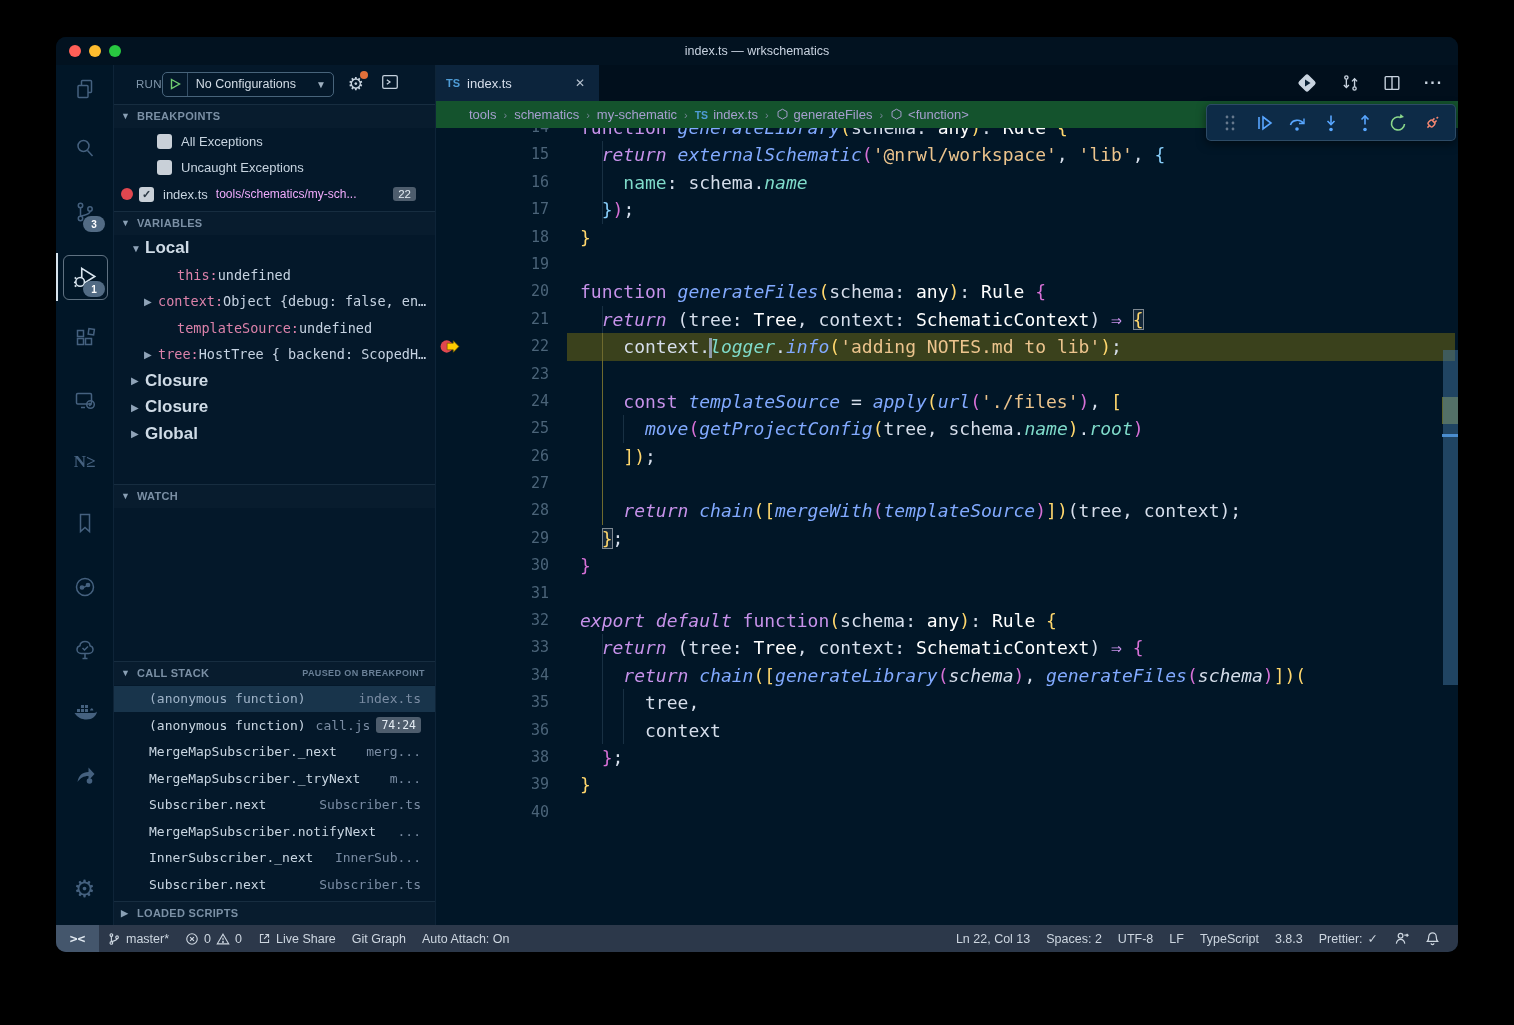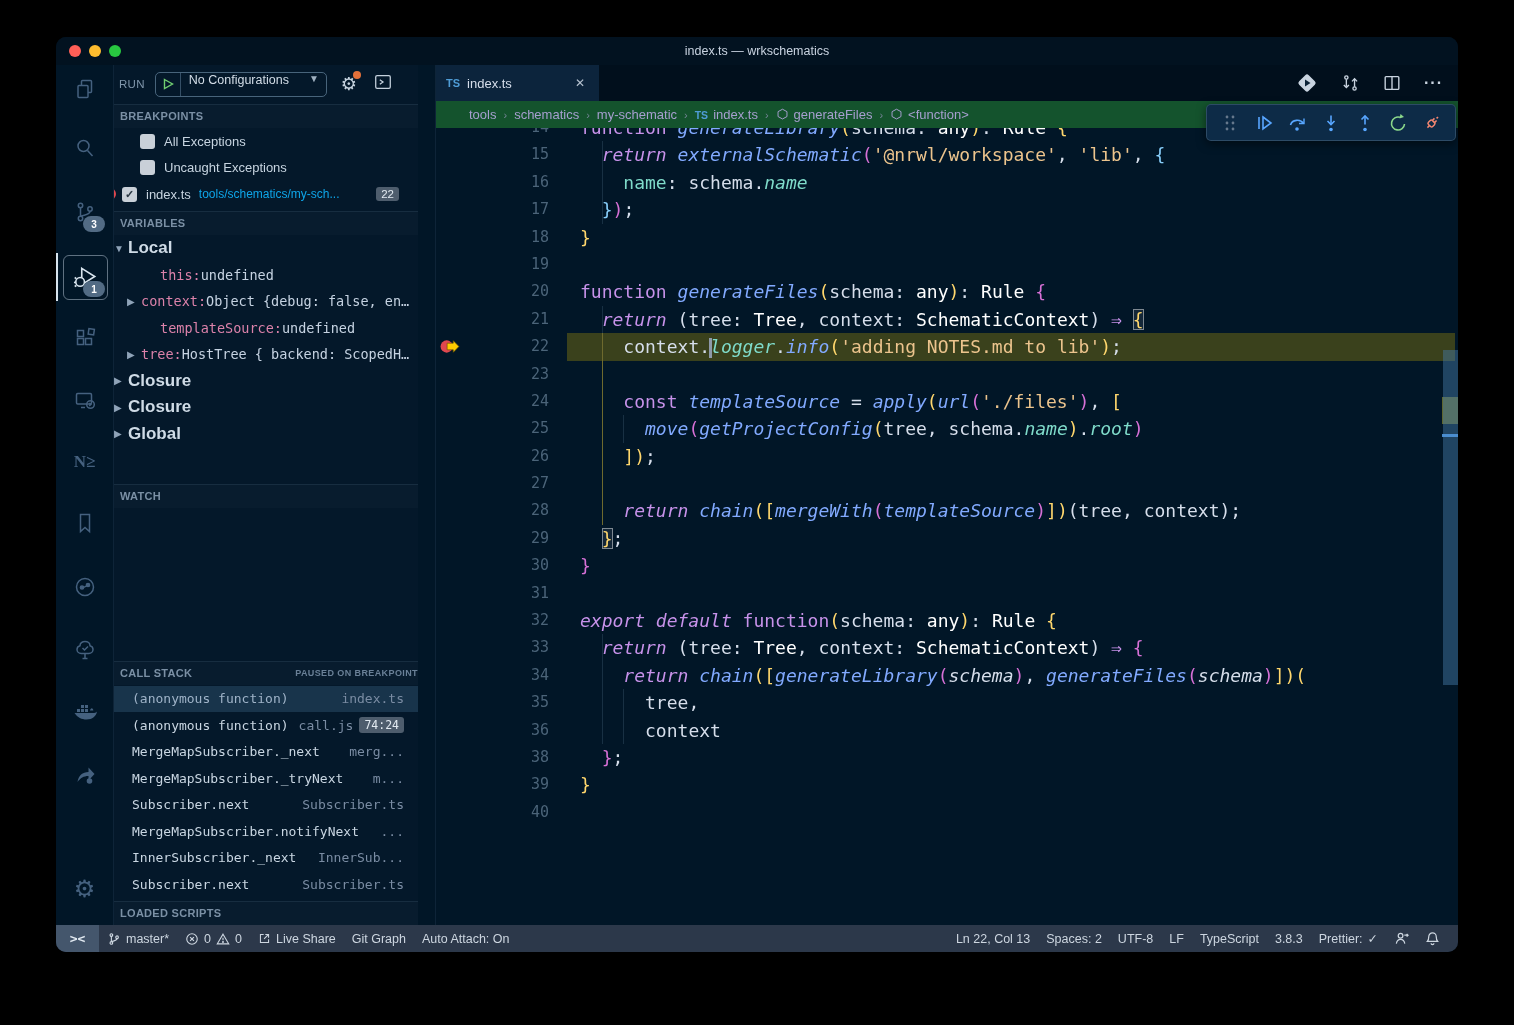--- a/index.html
+++ b/index.html
@@ -23,45 +23,45 @@
   .ab-item svg{stroke:currentColor;fill:none;stroke-width:1.5}
   .ab-item.active{color:#d8e4ee}
   .ab-frame{position:absolute;left:7px;top:2px;width:43px;height:43px;border:1px solid rgba(210,225,240,.45);border-radius:6px}
   .ab-leftbar{position:absolute;left:0;top:0;width:2px;height:48px;background:#d8e4ee}
   .ab-badge{position:absolute;right:8px;bottom:4px;min-width:16px;height:16px;border-radius:8px;
     background:#526b84;color:#fff;font-size:10px;font-weight:700;display:flex;align-items:center;
     justify-content:center;padding:0 3px;z-index:2}
   .gear-glyph{font-size:24px;line-height:24px}
 
   
-  .sidebar{position:absolute;left:40px;top:28px;width:322px;bottom:27px;background:#04182a;z-index:10}
+  .sidebar{position:absolute;left:57px;top:28px;width:322px;bottom:27px;background:#04182a;z-index:10}
   .run-row{position:absolute;left:0;top:0;right:0;height:38px;display:flex;align-items:center}
   .run-label{margin-left:23px;font-size:11.5px;color:#8096ab;letter-spacing:.3px}
-  .cfg-box{margin-left:10px;width:170px;height:23px;border:1px solid rgba(95,126,151,.75);border-radius:5px;
-    display:flex;cursor:pointer}
+  .cfg-box{width:170px;height:23px;border:1px solid rgba(95,126,151,.75);border-radius:5px;
+    display:flex;align-items:center;cursor:pointer}
   .cfg-play{width:24px;display:flex;align-items:center;justify-content:center;border-right:1px solid rgba(95,126,151,.55);height:100%}
   .cfg-text{flex:1;font-size:12.5px;color:#d3dde7;padding-left:8px;white-space:nowrap}
   .cfg-chev{padding:0 7px;color:#9fb0c0;font-size:10px}
   .run-gear{position:relative;margin-left:14px;color:#c5d1dd;font-size:18px;cursor:pointer}
   .run-gear .dot{position:absolute;right:-4px;top:-2px;width:8px;height:8px;border-radius:50%;background:#e2703a}
   .panel-icon{margin-left:16px;color:#c5d1dd;cursor:pointer}
 
   .sb-header{position:absolute;left:0;right:0;height:23px;display:flex;align-items:center;
     border-top:1px solid rgba(120,150,180,.14);background:rgba(255,255,255,.02);
     color:#7b90a5;font-size:11px;font-weight:700;letter-spacing:.3px;cursor:pointer}
   .sb-header .chev{margin:0 6px 0 8px;font-size:9px;color:#8aa0b5;width:10px;display:inline-block}
-  .sb-header .right-note{margin-left:auto;font-size:9px;color:#6a8097;letter-spacing:.4px}
+  .sb-header .right-note{margin-left:auto;margin-right:10px;font-size:9px;color:#6a8097;letter-spacing:.4px}
 
   .sb-row{height:26.5px;display:flex;align-items:center;font-size:13px;color:#c7d4e0;cursor:pointer;position:relative}
   .bp-row{padding-left:44px}
   .bp-row.has-dot{padding-left:8px}
   .bp-dot{width:12px;height:12px;border-radius:50%;background:#e0474f;margin-right:6px;flex:0 0 12px}
   .cb{width:15px;height:15px;border-radius:3px;background:#c9d0d8;margin-right:9px;flex:0 0 15px;
     display:flex;align-items:center;justify-content:center;font-size:11px;font-weight:700;color:#2b3844}
-  .bp-path{color:#0ea5e9;font-size:12px;margin-left:8px;white-space:nowrap;overflow:hidden;flex:1}
+  .bp-path{color:#f0abfc;font-size:12px;margin-left:8px;white-space:nowrap;overflow:hidden;flex:1}
   .sb-badge{background:#4e5d6d;color:#e2eaf1;border-radius:3px;font-size:11.5px;padding:1px 5px;
     margin-right:19px;margin-left:6px}
   .var-row{font-family:"DejaVu Sans Mono",monospace;font-size:13.5px}
   .var-row .chev,.cs-chev{color:#8fa3b8;font-size:10px;width:14px;display:inline-block;font-family:"Liberation Sans",sans-serif}
   .var-name{color:#dc82aa}
   .var-val{color:#c6d3e2;white-space:nowrap;overflow:hidden}
   .var-group{font-family:"Liberation Sans",sans-serif;font-weight:700;color:#cfdbe6;font-size:17px}
   .cs-row{font-family:"DejaVu Sans Mono",monospace;font-size:13px;padding:0 14px 0 36px;justify-content:space-between}
   .cs-row .fn{color:#c9d6e2;white-space:nowrap;overflow:hidden}
   .cs-row .file{color:#7a8ca3;margin-left:8px;white-space:nowrap}

